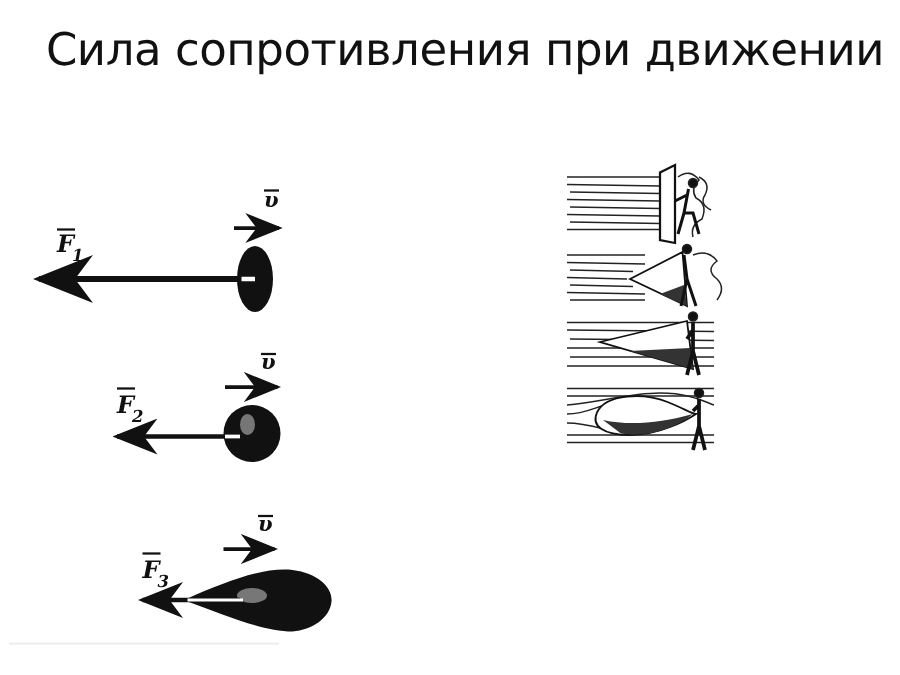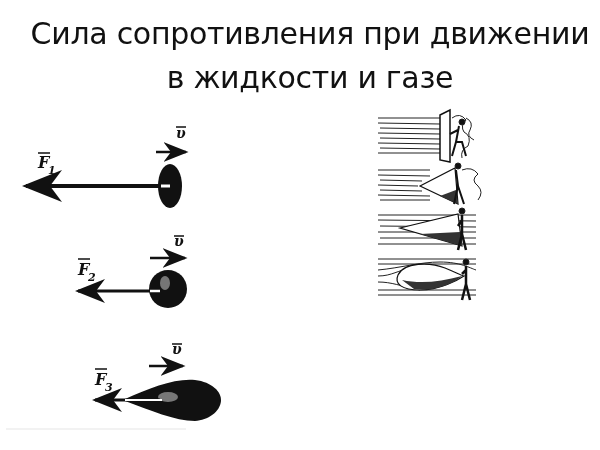--- a/index.html
+++ b/index.html
@@ -8,21 +8,20 @@
     .title span { display: block; padding-left: 20px; }
     .art { position: absolute; left: 0; top: 0; }
     .lbl { font-family: "DejaVu Serif", serif; font-style: italic; font-weight: bold; fill: #111; }
     .sub { font-family: "DejaVu Serif", serif; font-style: italic; font-weight: bold; fill: #111; }
   </style>
 </head>
 <body>
 
 <div class="title">
   <span>Сила сопротивления при движении</span>
-  <span>в жидкости и газе</span>
 </div>
 
 <svg class="art" width="600" height="450" viewBox="0 0 600 450">
   <defs>
     <marker id="ah" markerWidth="10" markerHeight="8" refX="1" refY="4" orient="auto">
       <path d="M10,0 L0,4 L10,8 L7,4 Z" fill="#111"></path>
     </marker>
     <marker id="ahr" markerWidth="10" markerHeight="8" refX="9" refY="4" orient="auto">
       <path d="M0,0 L10,4 L0,8 L3,4 Z" fill="#111"></path>
     </marker>

